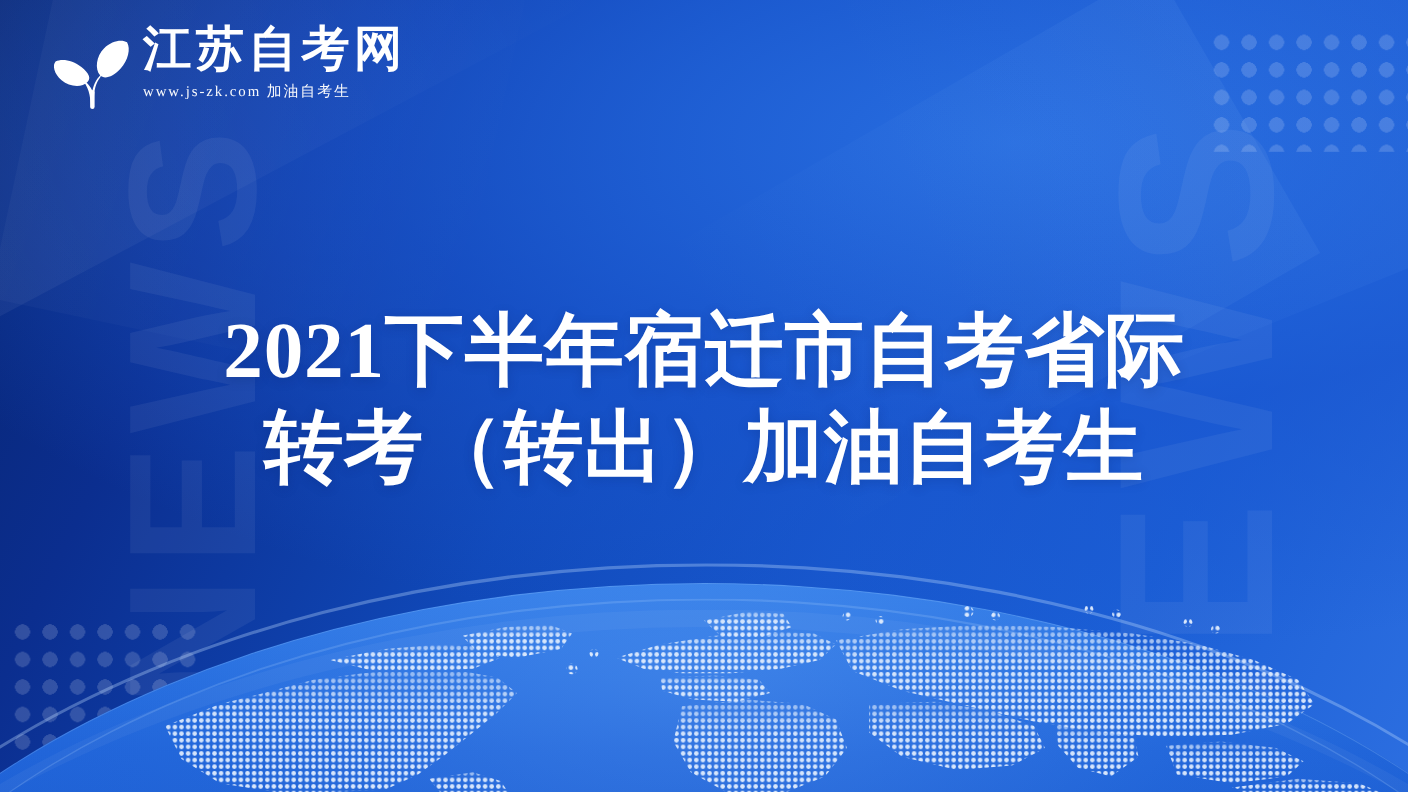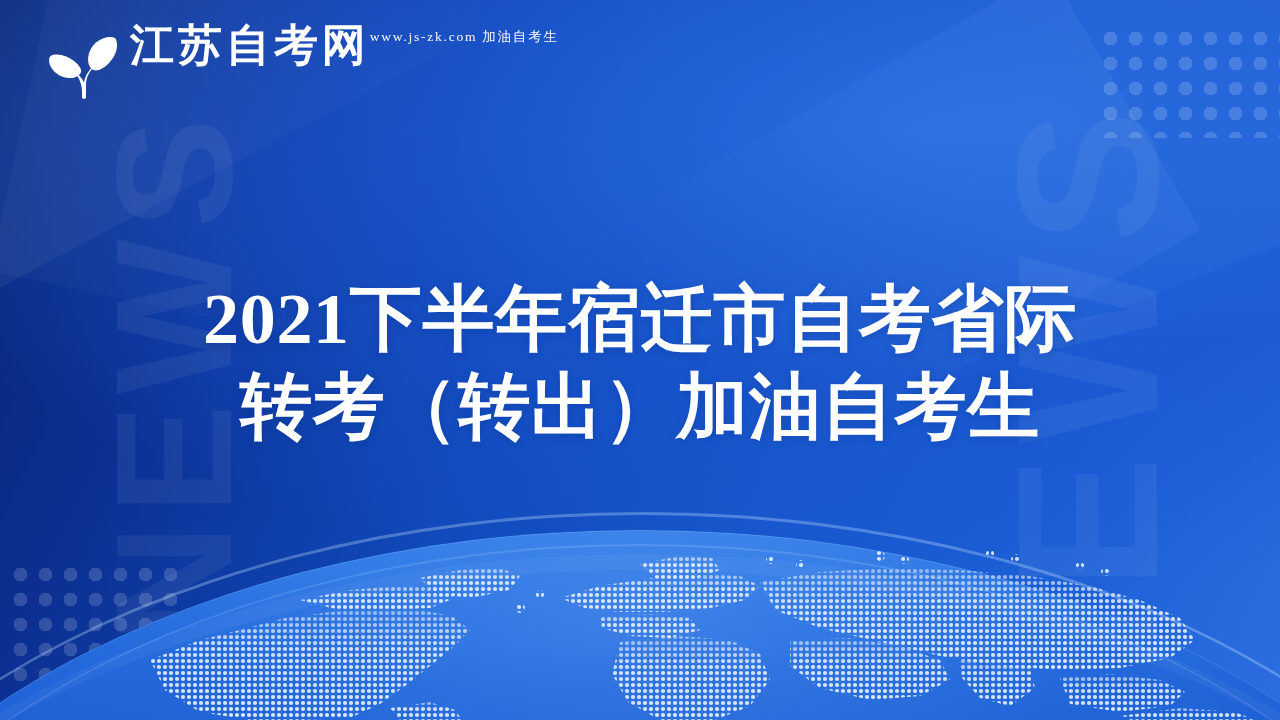--- a/index.html
+++ b/index.html
@@ -155,21 +155,21 @@
   }
   .logo-mark {
     width: 86px;
     height: 82px;
     flex: 0 0 auto;
     margin-top: 2px;
   }
   .logo-textblock {
     margin-left: 8px;
     display: flex;
-    flex-direction: row;
+    flex-direction: column;
   }
   .logo-title {
     color: #ffffff;
     font-size: 44px;
     font-weight: 700;
     letter-spacing: 0.09em;
     line-height: 1.05;
     white-space: nowrap;
   }
   .logo-sub {

